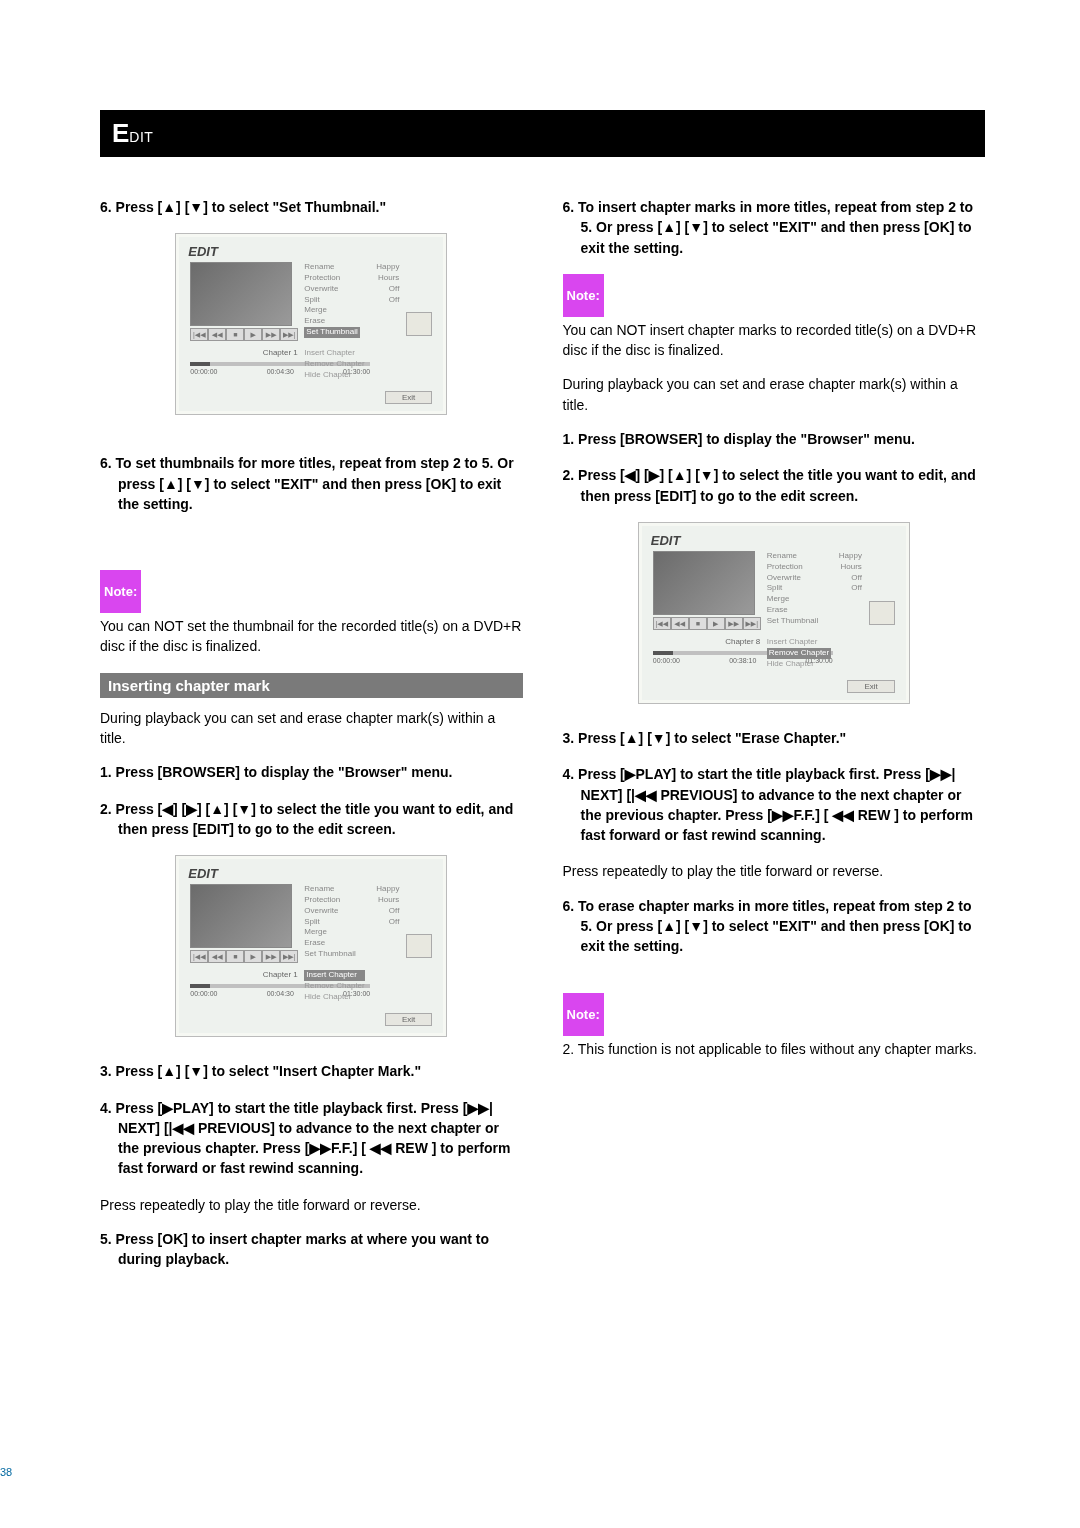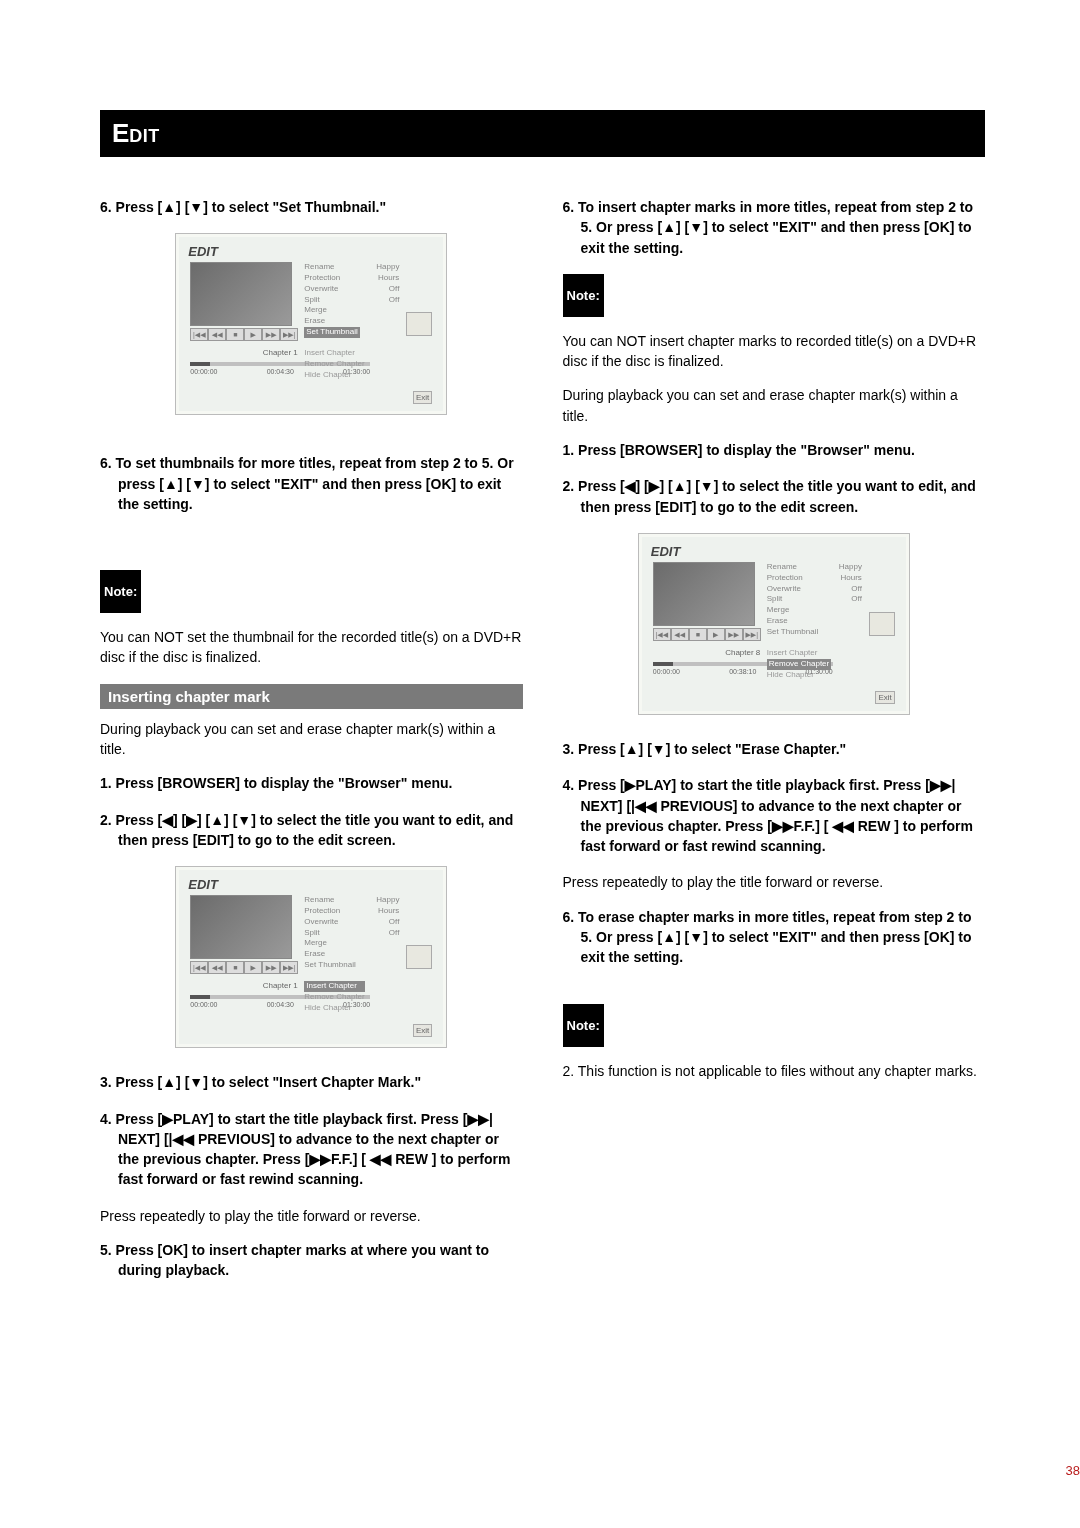--- a/index.html
+++ b/index.html
@@ -16,21 +16,21 @@
   .page {
     padding: 110px 95px 60px 100px;
   }
   .title-bar {
     background: #000;
     color: #fff;
     padding: 8px 12px 8px 12px;
     margin-bottom: 40px;
   }
   .title-bar .big { font-size: 26px; font-weight: bold; }
-  .title-bar .small { font-size: 18px; font-weight: bold; letter-spacing: 0.5px; }
+  .title-bar .small { font-size: 14px; font-weight: normal; letter-spacing: 0.5px; }
   .columns {
     display: flex;
     gap: 40px;
   }
   .col {
     flex: 1;
     min-width: 0;
   }
   .step-bold {
     font-weight: bold;
@@ -40,26 +40,26 @@
     padding-left: 18px;
     text-indent: -18px;
   }
   .plain {
     font-size: 14px;
     line-height: 1.45;
     margin: 0 0 14px 0;
   }
   .note-tag {
     display: inline-block;
-    background: #000000;
+    background: #d946ef;
     color: #fff;
     font-weight: bold;
     font-size: 13px;
     padding: 14px 4px;
-    margin-bottom: 14px;
+    margin-bottom: 3px;
   }
   .section-header {
     background: #7a7a7a;
     color: #fff;
     font-weight: bold;
     font-size: 15px;
     padding: 4px 8px;
     margin: 16px 0 10px 0;
   }
   .screenshot {
@@ -146,32 +146,32 @@
   .screenshot .bottom-menu {
     position:absolute;
     left: 128px; top: 114px;
     font-size:8px; color:#999; line-height:1.35;
   }
   .screenshot .bottom-menu .hi { background:#888; color:#fff; padding:0 2px; }
   .screenshot .exit {
     position:absolute;
     right: 14px; bottom: 10px;
     font-size: 8px;
-    padding: 1px 2px;
+    padding: 1px 16px;
     border: 1px solid #aaa;
     background: #e6e6e0;
     color: #666;
   }
   .footer {
     position:absolute;
     bottom:50px;
     left:0; right:0;
-    text-align:right;
-    font-size:13px;
-    color:#b91c1c;
+    text-align:left;
+    font-size:11px;
+    color:#0369a1;
   }
 </style>
 </head>
 <body>
 
 <div class="page">
   <div class="title-bar">
     <span class="big">E</span><span class="small">DIT</span>
   </div>
 

